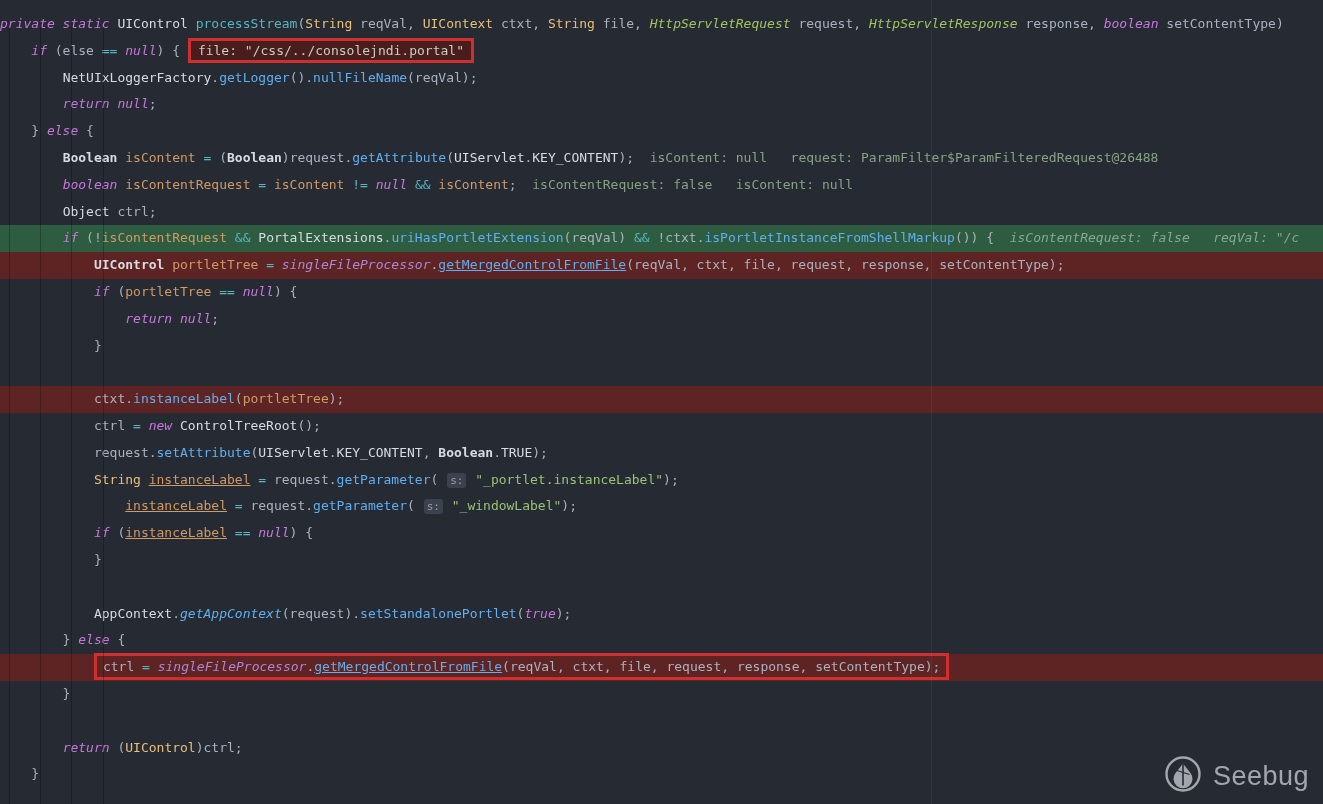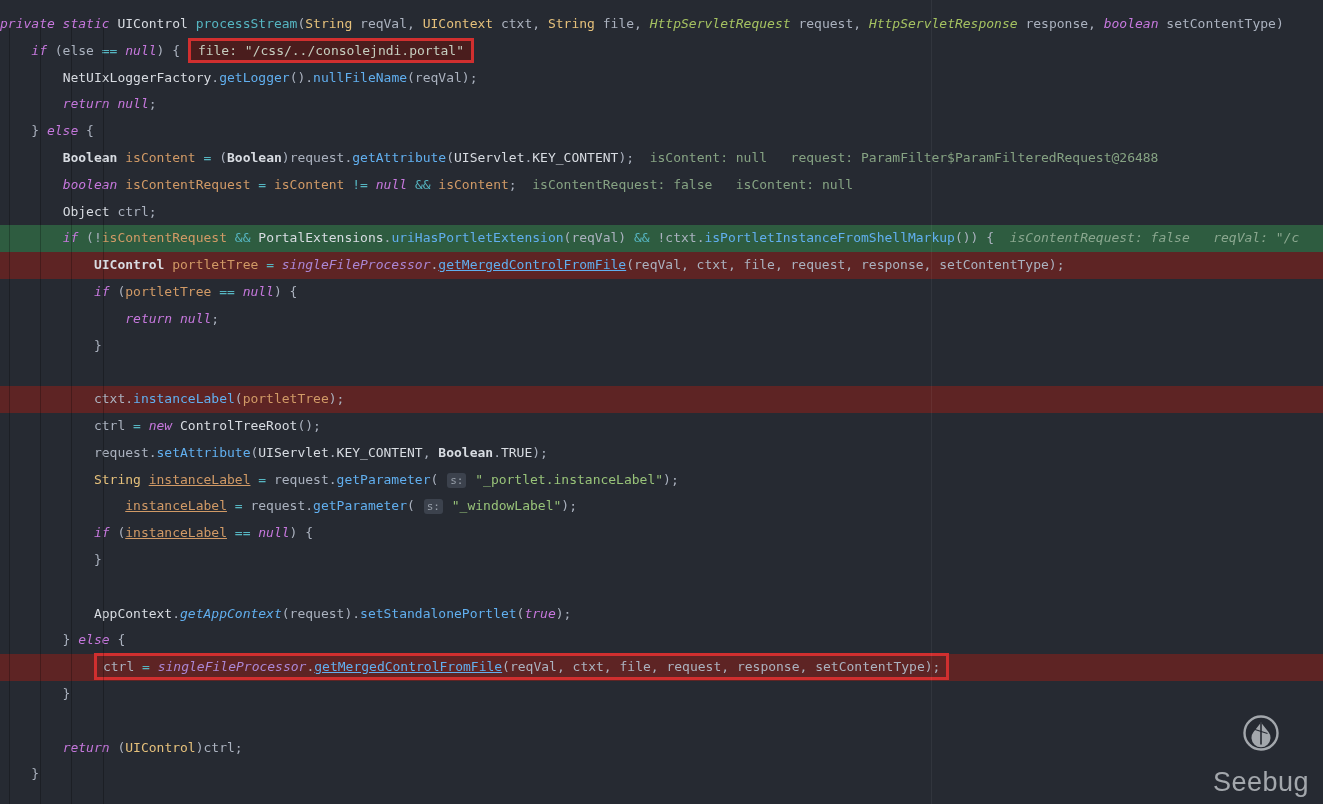--- a/index.html
+++ b/index.html
@@ -55,21 +55,21 @@
   .redbox{
     border:3px solid var(--annotation);
     padding:3px 6px;
   }
 
   .iguide{position:absolute;top:27px;bottom:0;width:1px;background:rgba(0,0,0,0.25);z-index:5;}
   .mguide{position:absolute;top:0;bottom:0;left:931px;width:1px;background:rgba(255,255,255,0.055);z-index:5;}
 
   .watermark{
     position:absolute;right:14px;bottom:6px;z-index:6;
-    display:flex;align-items:center;gap:10px;opacity:0.72;flex-direction:column;
+    display:flex;align-items:center;gap:10px;opacity:0.72;
   }
   .watermark-text{
     color:#d3d7db;font-family:"Liberation Sans",sans-serif;
     font-size:27px;letter-spacing:0.5px;
   }
 </style>
 </head>
 <body>
 
 <div class="code">

